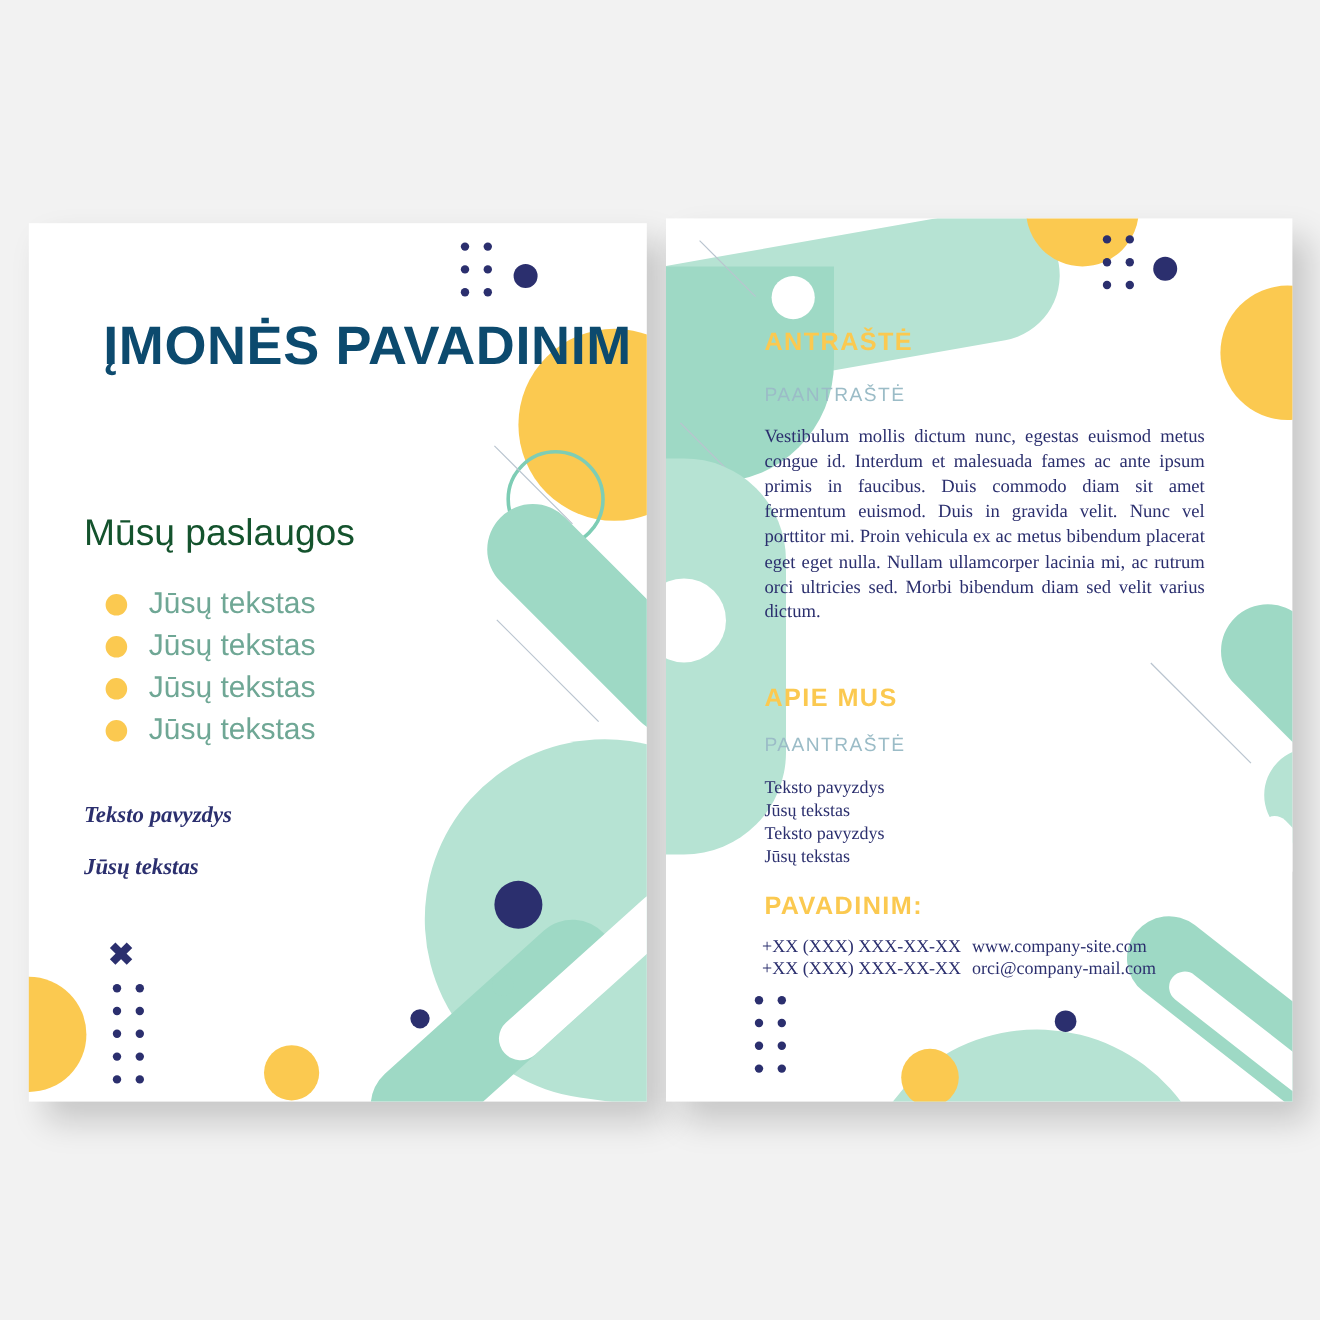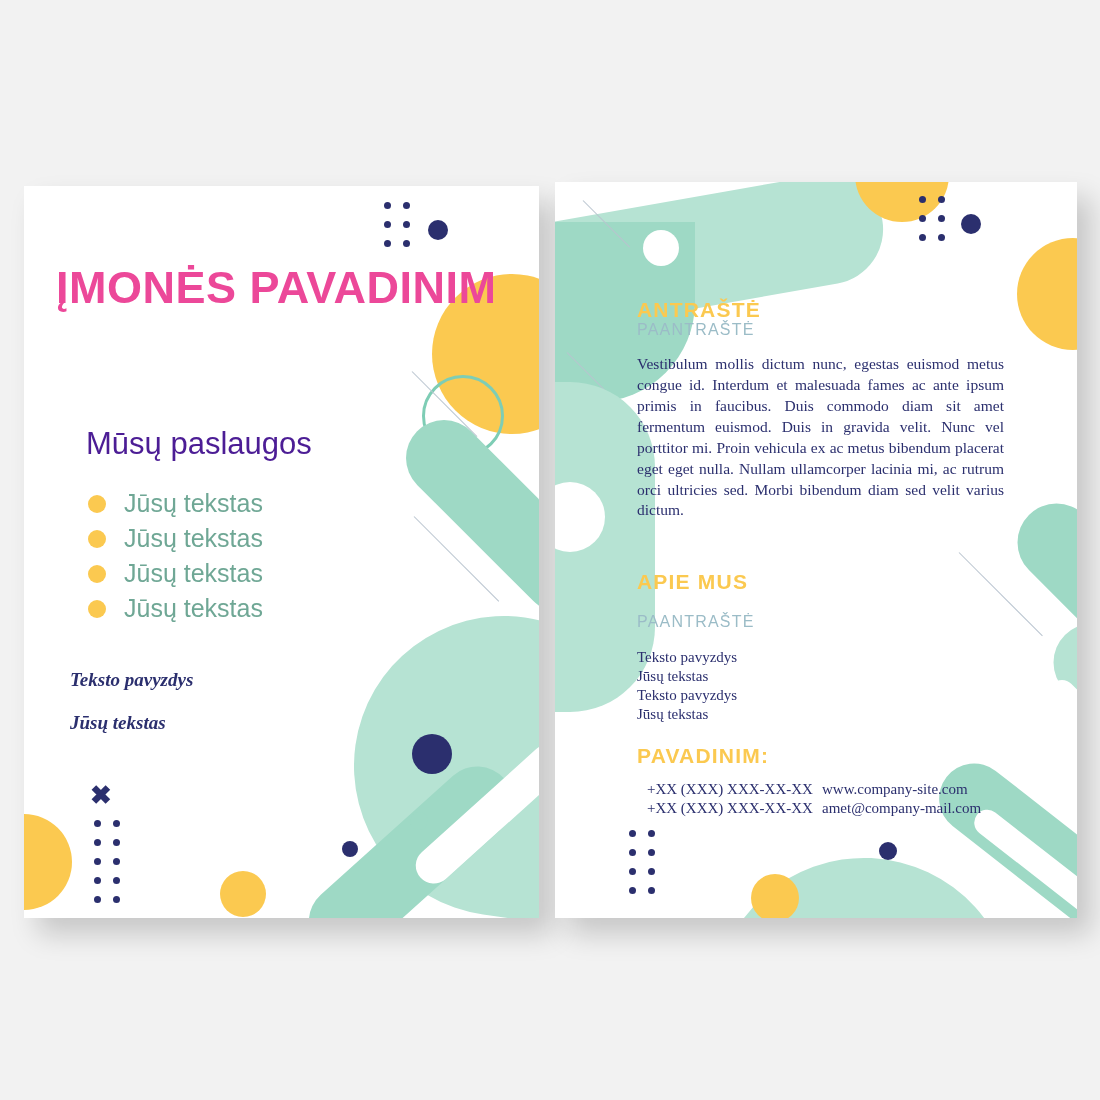--- a/index.html
+++ b/index.html
@@ -71,34 +71,34 @@
     color: #2b2f6e;
     font-weight: bold;
     font-size: 26px;
     line-height: 1;
   }
 
   
   .front-content { position: absolute; inset: 0; }
   .company-name {
     position: absolute;
-    left: 32px;
+    left: 62px;
     top: 76px;
     font-size: 45px;
     font-weight: bold;
     letter-spacing: 0.5px;
-    color: #ec4899;
+    color: #0c4a6e;
     white-space: nowrap;
   }
   .services-title {
     position: absolute;
-    left: 62px;
+    left: 46px;
     top: 240px;
     font-size: 31px;
-    color: #4c1d95;
+    color: #14532d;
     font-weight: normal;
   }
   .bullets {
     position: absolute;
     left: 64px;
     top: 300px;
     margin: 0;
     padding: 0;
     list-style: none;
   }
@@ -164,21 +164,20 @@
     font-family: "Liberation Serif", serif;
     font-size: 15px;
     line-height: 1.27;
   }
   .contact-col {
     position: absolute;
     color: #2b2f6e;
     font-family: "Liberation Serif", serif;
     font-size: 15px;
     line-height: 1.27;
-    margin-left: 12px;
   }
 </style>
 </head>
 <body>
 
 <div class="stage">
 
   <div class="page" id="page-front">
 
     <div class="shape circle yellow" style="left:408px; top:88px; width:160px; height:160px;"></div>
@@ -304,38 +303,38 @@
         <i></i>
         <i></i>
         <i></i>
         <i></i>
         <i></i>
         <i></i>
         <i></i>
     </div>
 
     <div class="back-content">
-      <div class="b-head" style="top:116px;">ANTRAŠTĖ</div>
+      <div class="b-head" style="top:92px;">ANTRAŠTĖ</div>
       <div class="b-sub" style="top:139px;">PAANTRAŠTĖ</div>
       <div class="b-body" style="top:172px;">Vestibulum mollis dictum nunc, egestas euismod metus congue id. Interdum et malesuada fames ac ante ipsum primis in faucibus. Duis commodo diam sit amet fermentum euismod. Duis in gravida velit. Nunc vel porttitor mi. Proin vehicula ex ac metus bibendum placerat eget eget nulla. Nullam ullamcorper lacinia mi, ac rutrum orci ultricies sed. Morbi bibendum diam sed velit varius dictum.</div>
 
       <div class="b-head" style="top:388px;">APIE MUS</div>
       <div class="b-sub" style="top:431px;">PAANTRAŠTĖ</div>
       <div class="b-lines" style="top:466px; white-space:pre-line;">Teksto pavyzdys
 Jūsų tekstas
 Teksto pavyzdys
 Jūsų tekstas</div>
 
       <div class="b-head" style="top:562px;">PAVADINIM:</div>
 
       <div class="contact-col" style="left:80px; top:598px;">
         <div>+XX (XXX) XXX-XX-XX</div>
         <div>+XX (XXX) XXX-XX-XX</div>
       </div>
 
       <div class="contact-col" style="left:255px; top:598px;">
         <div>www.company-site.com</div>
-        <div>amet@company-mail.com</div>
+        <div>orci@company-mail.com</div>
       </div>
     </div>
   </div>
 
 </div>
 
 </body></html>

